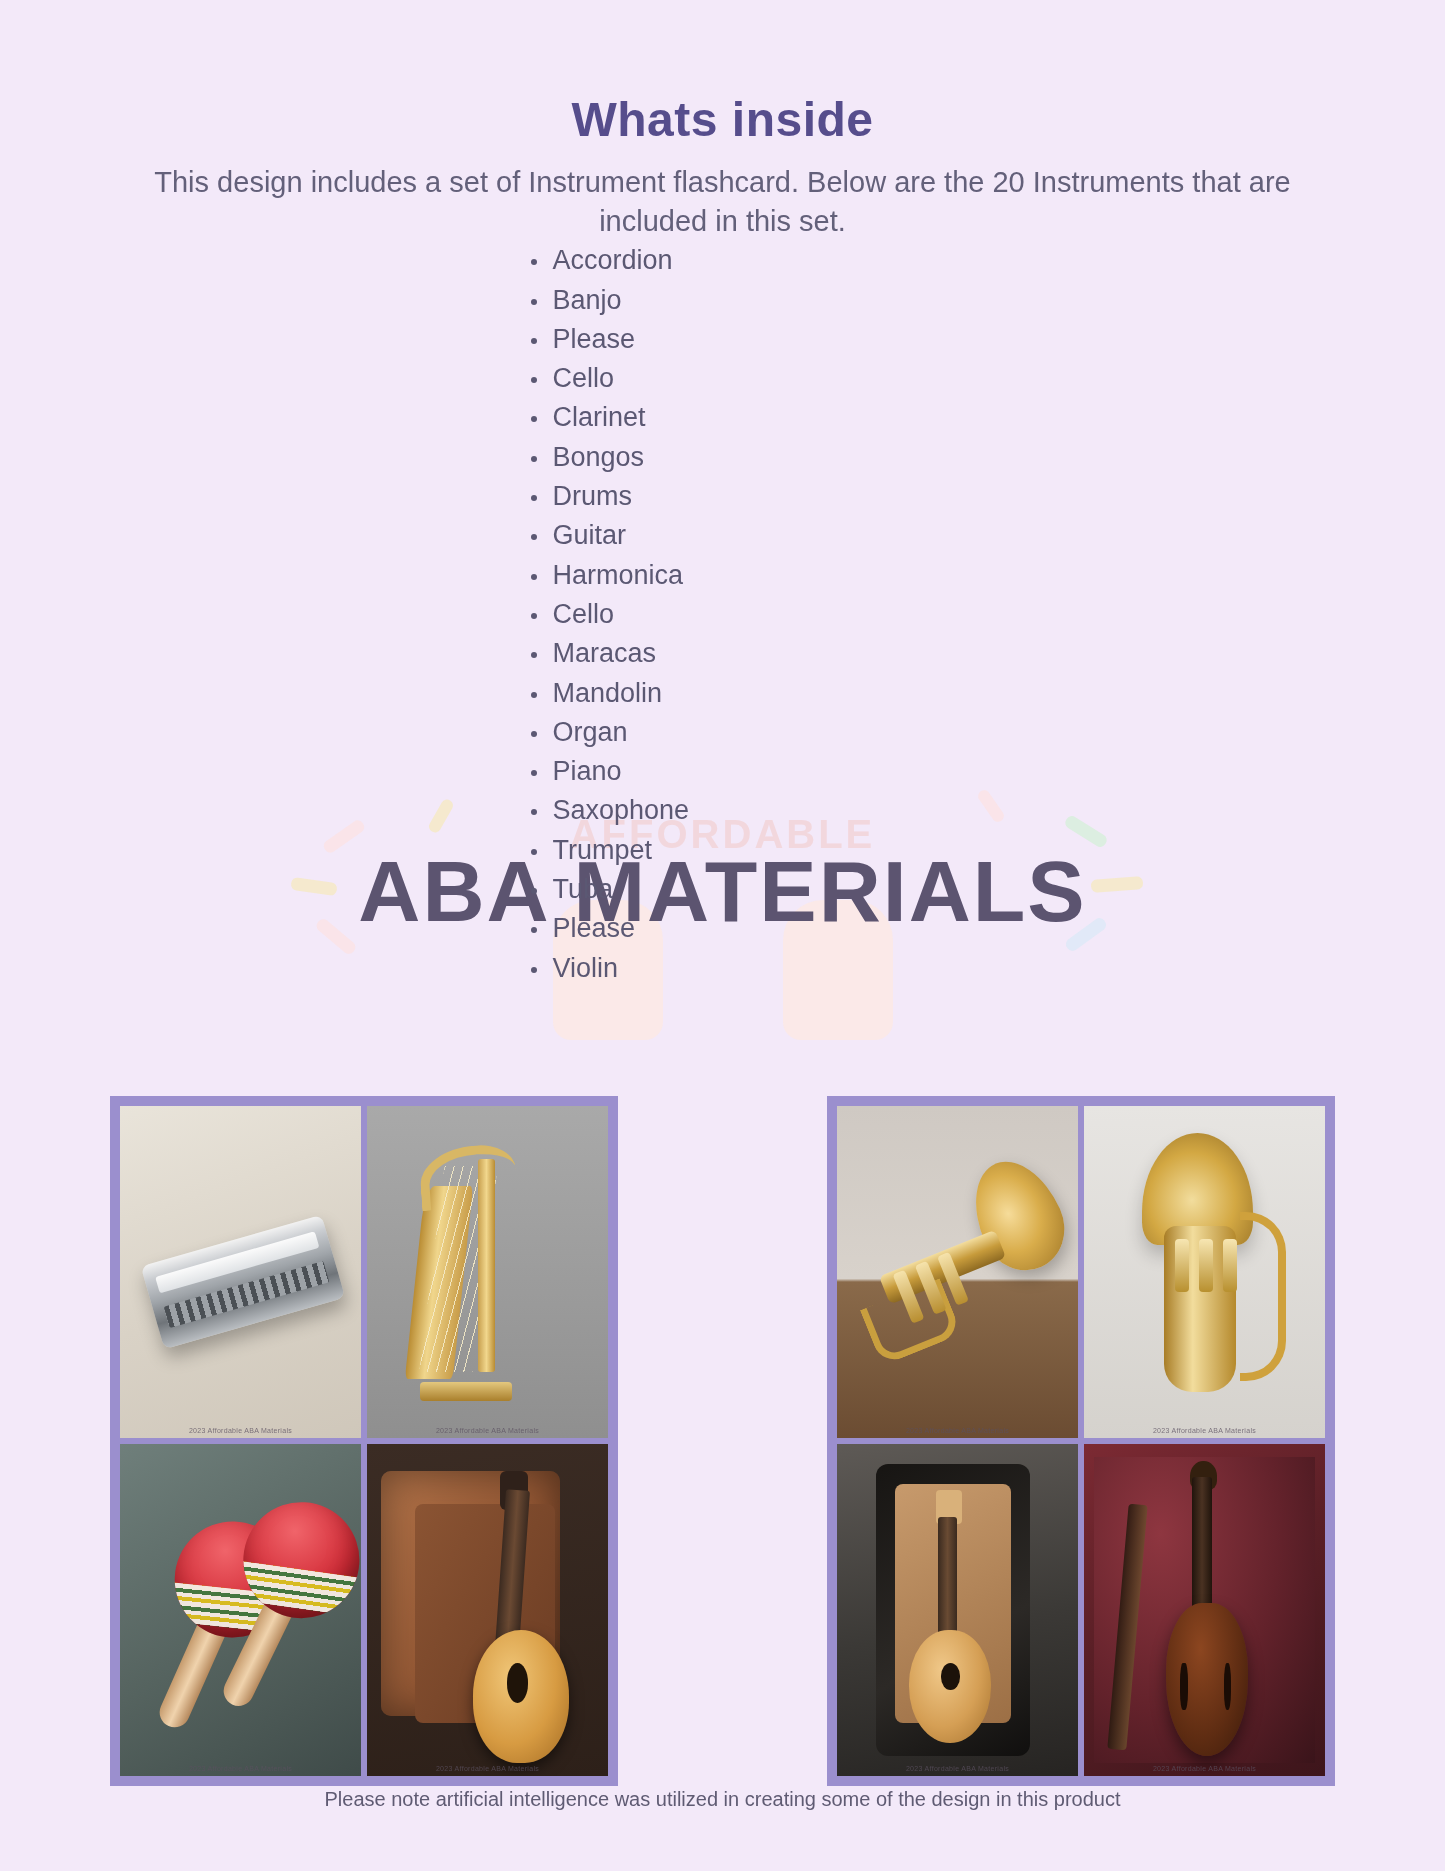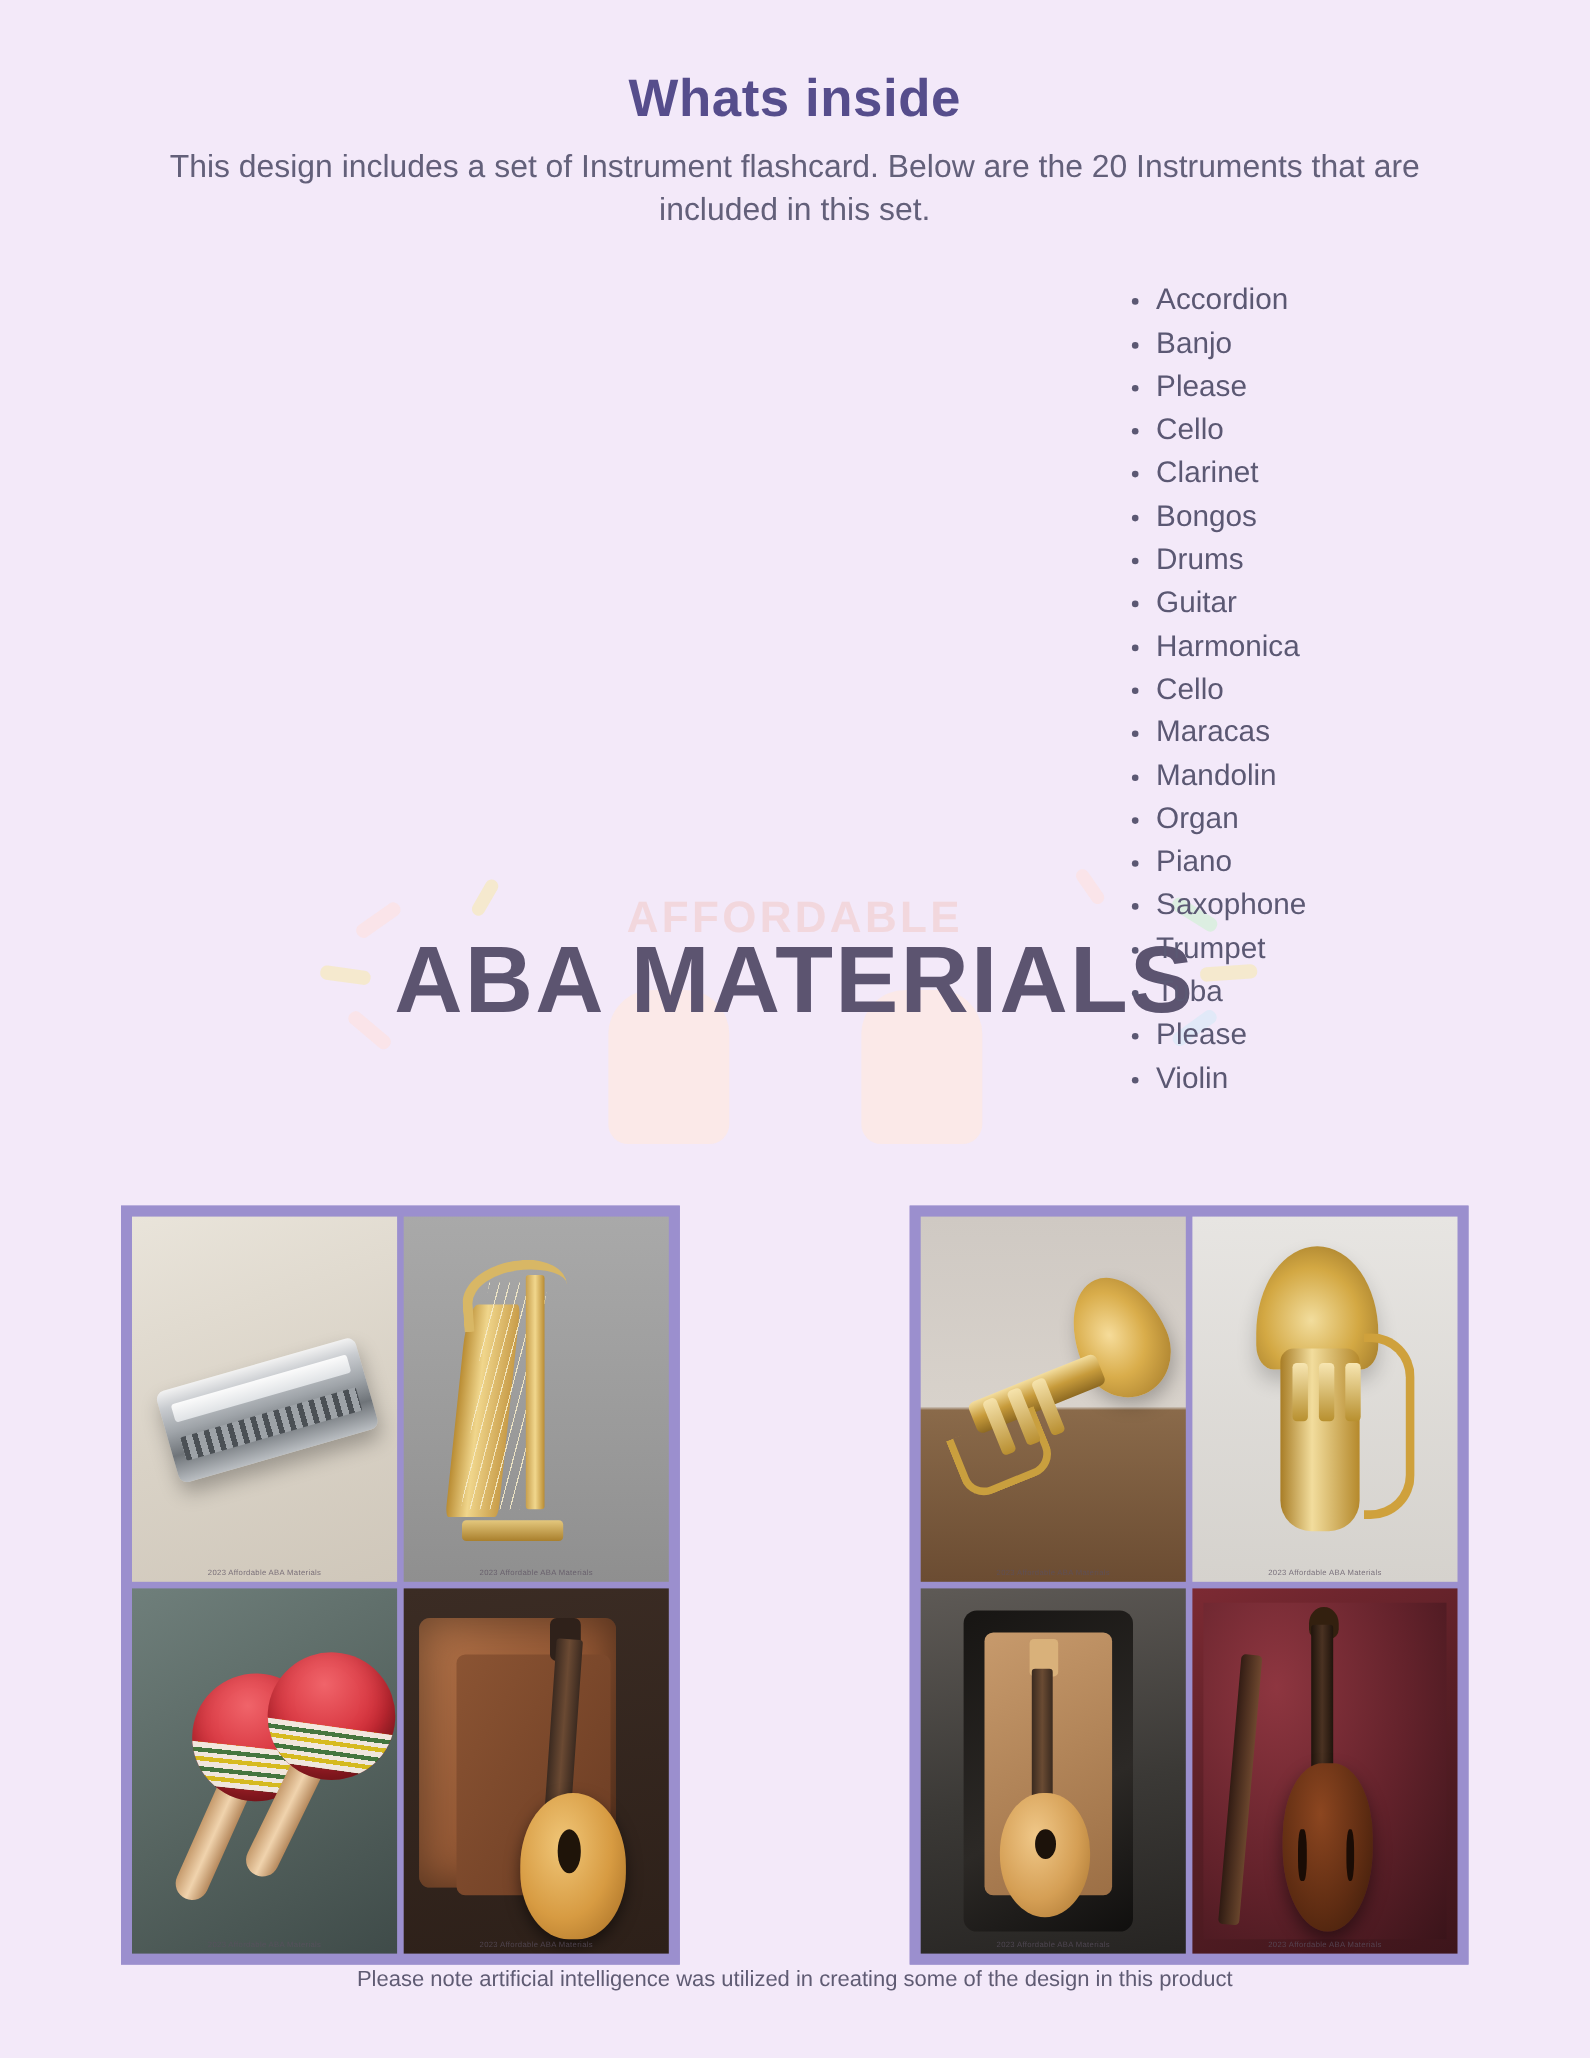--- a/index.html
+++ b/index.html
@@ -88,21 +88,21 @@
   .s3 { width: 46px; height: 13px; top: 160px; left: 40px; transform: rotate(40deg); background:#fbe3e7;}
   .s4 { width: 46px; height: 13px; top: 55px; left: 790px; transform: rotate(32deg); background:#d9eede;}
   .s5 { width: 52px; height: 13px; top: 108px; left: 818px; transform: rotate(-4deg); background:#f5e9c9;}
   .s6 { width: 46px; height: 13px; top: 158px; left: 790px; transform: rotate(-36deg); background:#dfe9f7;}
   .s7 { width: 36px; height: 12px; top: 40px; left: 150px; transform: rotate(-60deg); background:#f5e9c9;}
   .s8 { width: 36px; height: 12px; top: 30px; left: 700px; transform: rotate(55deg); background:#fbe3e7;}
 
   
   .header {
     position: relative;
-    padding-top: 62px;
+    padding-top: 92px;
     text-align: center;
     z-index: 2;
   }
   .title {
     font-size: 48px;
     font-weight: bold;
     color: #564d8c;
     margin: 0 0 16px 0;
     letter-spacing: .5px;
   }
@@ -112,23 +112,22 @@
     color: #63607a;
     margin: 0 auto;
     max-width: 1170px;
     font-weight: normal;
   }
 
   
   .list-wrap {
     position: relative;
     z-index: 2;
-    margin-top: 42px;
     display: flex;
-    justify-content: flex-end;
+    justify-content: center;
   }
   ul.instruments {
     margin: 0;
     padding: 0 0 0 28px;
     list-style: none;
     width: 420px;
   }
   ul.instruments li {
     position: relative;
     font-size: 27px;

